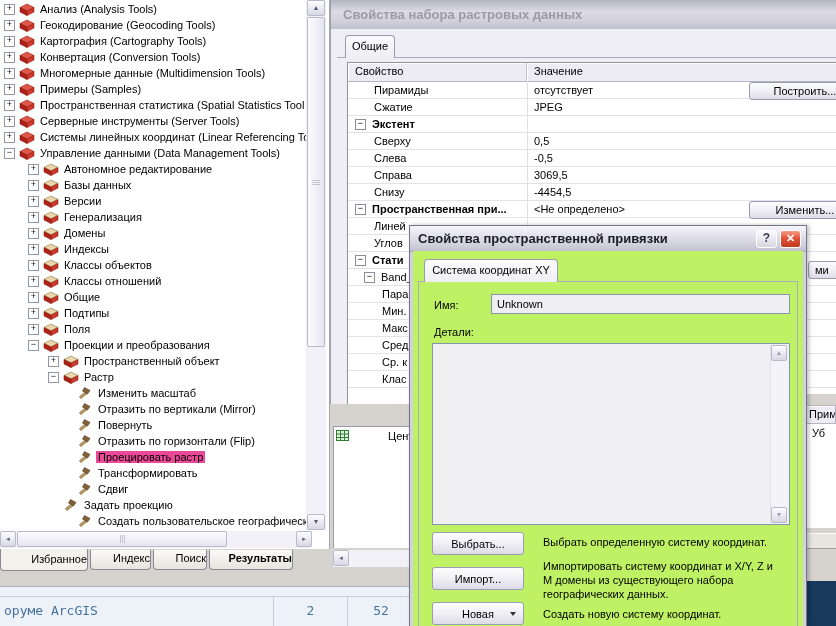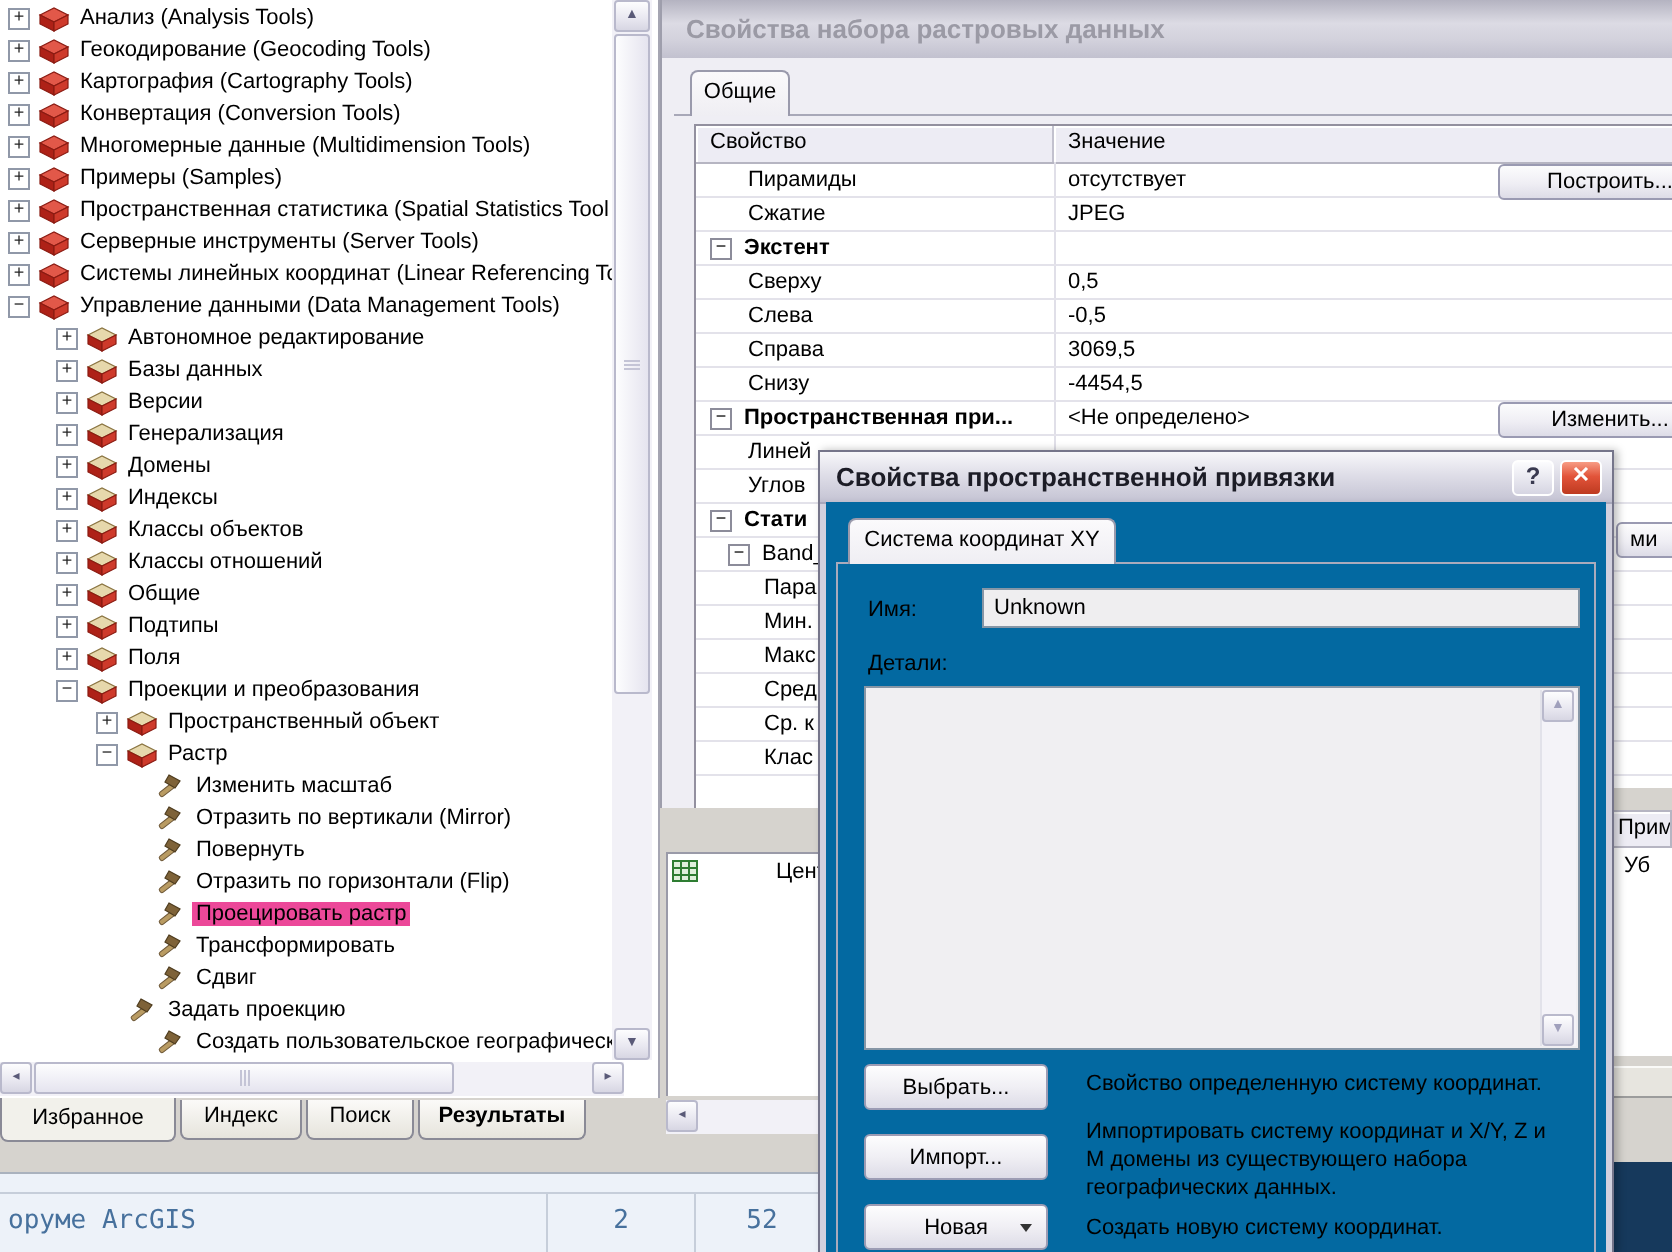--- a/index.html
+++ b/index.html
@@ -33,21 +33,21 @@
   .hscroll .left{left:0;top:0;width:16px;height:16px;}
   .hscroll .right{right:0;top:0;width:16px;height:16px;}
   .hthumb{position:absolute;left:17px;top:0;width:210px;height:16px;background:linear-gradient(#FDFDFE,#E5E4EF);
           border:1px solid #B9B9CC;border-radius:2px;box-sizing:border-box;}
   .hgrip{position:absolute;left:50%;top:50%;width:5px;height:8px;margin:-4px 0 0 -2px;
          background:repeating-linear-gradient(90deg,#C4C4D6 0 1px,transparent 1px 2px);}
 
   
   .tabsbar{position:absolute;left:0;top:549px;width:330px;height:24px;}
   .tab{position:absolute;box-sizing:border-box;border:1px solid #8A8A96;border-top:none;
-       border-radius:0 0 4px 4px;text-align:center;background:linear-gradient(#FBFAF8,#E6E4DC);line-height:17px;}
+       border-radius:0 0 4px 4px;text-align:right;background:linear-gradient(#FBFAF8,#E6E4DC);line-height:17px;}
   .tab.active{left:0;top:0;width:88px;height:22px;background:#F2F1EB;line-height:20px;z-index:2;}
   .tab.t1{left:90px;top:1px;width:61px;height:20px;}
   .tab.t2{left:153px;top:1px;width:54px;height:20px;}
   .tab.t3{left:209px;top:1px;width:84px;height:20px;font-weight:bold;}
 
   
   .web{position:absolute;left:0;top:586px;width:414px;height:40px;background:#EDF2F9;border-top:1px solid #AAB2BE;box-sizing:border-box;}
   .web .hline{position:absolute;left:0;right:0;top:9px;height:1px;background:#C6CEDA;}
   .web .vl{position:absolute;top:9px;bottom:0;width:1px;background:#C6CEDA;}
   .web .v1{left:273px}.web .v2{left:347px}
@@ -106,21 +106,21 @@
   
   .modal{position:absolute;left:409px;top:225px;width:398px;height:402px;background:#D2D1DE;
          border:1px solid #75758A;border-bottom:none;box-sizing:border-box;box-shadow:2px 0 4px rgba(0,0,0,.25);z-index:50;}
   .mtitle{position:absolute;left:0;top:0;right:0;height:25px;
           background:linear-gradient(#F7F7FA,#DFDEE8 45%,#C9C8D7 90%,#BFBECE);border-bottom:1px solid #A8A8BC;}
   .mtitle .txt{position:absolute;left:8px;top:5px;font-size:13px;font-weight:bold;color:#1C1C26;}
   .mbtn{position:absolute;top:4px;width:21px;height:18px;border:1px solid #FFF;border-radius:3px;
         box-sizing:border-box;text-align:center;font-weight:bold;}
   .helpb{right:29px;background:linear-gradient(#FCFCFE,#D6D5E2);color:#3A3A50;font-size:12px;line-height:15px;}
   .closeb{right:5px;background:linear-gradient(#F79C84,#E2543A 45%,#BE3A20);color:#fff;font-size:11px;line-height:15px;}
-  .mbody{position:absolute;left:3px;right:3px;top:25px;bottom:0;background:#0369a1;}
+  .mbody{position:absolute;left:3px;right:3px;top:25px;bottom:0;background:#bef264;}
   .mtab{position:absolute;left:11px;top:8px;width:134px;height:23px;box-sizing:border-box;
         background:linear-gradient(#FBFAFC,#EFEEF3);border:1px solid #9A9AAC;border-bottom:none;
         border-radius:4px 4px 0 0;line-height:21px;text-align:center;z-index:2;}
   .mpane{position:absolute;left:5px;right:5px;top:30px;bottom:0;border:1px solid #ABABBC;border-bottom:none;}
   .nlabel{position:absolute;left:15px;top:17px;}
   .nbox{position:absolute;left:72px;top:12px;width:299px;height:20px;box-sizing:border-box;
         background:#EFEEF0;border:1px solid #8696A6;line-height:18px;padding-left:5px;}
   .dlabel{position:absolute;left:15px;top:44px;}
   .dbox{position:absolute;left:13px;top:61px;width:358px;height:182px;box-sizing:border-box;
         background:#F0EFF2;border:1px solid #8696A6;}
@@ -748,20 +748,20 @@
             <div class="sb-btn up">▲</div>
             <div class="sb-btn down">▼</div>
           </div>
         </div>
         <button class="pushbtn b1">Выбрать...</button>
         <button class="pushbtn b2">Импорт...</button>
         <button class="pushbtn b3">
           <span>Новая</span>
           <span class="newarrow"></span>
         </button>
-        <div class="mdesc d1">Свойство определенную систему координат.</div>
+        <div class="mdesc d1">Выбрать определенную систему координат.</div>
         <div class="mdesc d2">Импортировать систему координат и X/Y, Z и M домены из существующего набора географических данных.</div>
         <div class="mdesc d3">Создать новую систему координат.</div>
       </div>
     </div>
   </div>
 
 </div>
 
 </body></html>

